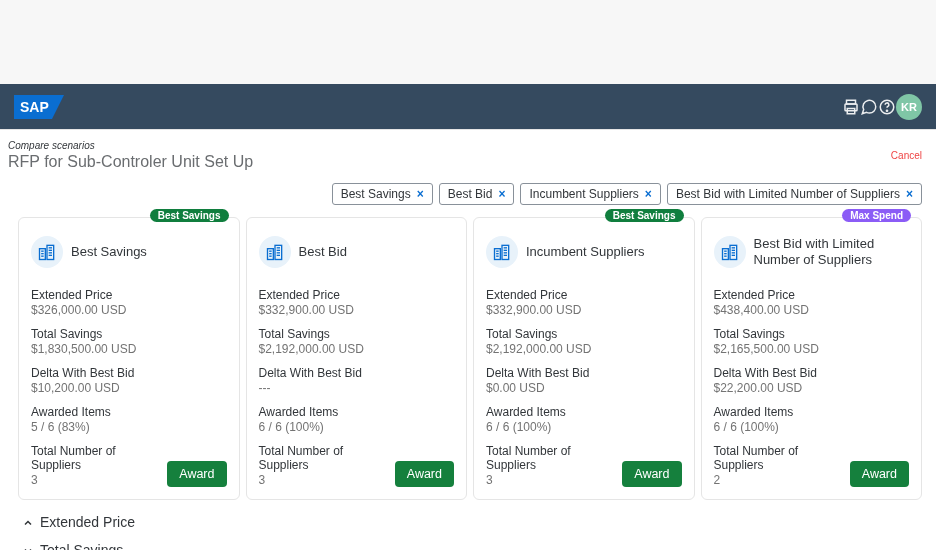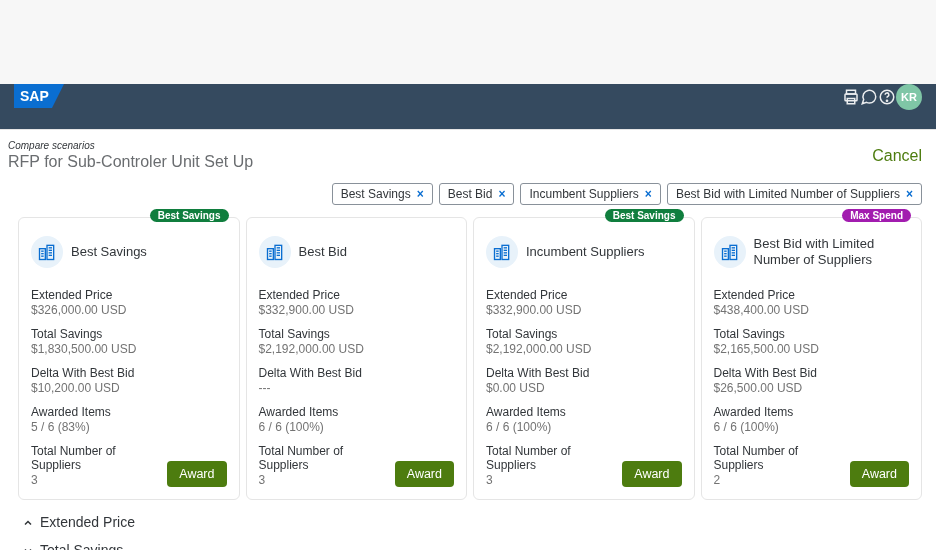--- a/index.html
+++ b/index.html
@@ -8,21 +8,21 @@
     background: #f7f7f7;
     font-size: 13px;
     color: #32363a;
     width: 936px;
   }
   .top-space { height: 84px; background: #f7f7f7; }
   .shell-header {
     background: #354a5f;
     height: 45px;
     display: flex;
-    align-items: flex-start;
+    align-items: center;
     padding: 0 14px;
     justify-content: space-between;
   }
   .logo {
     width: 50px;
     height: 24px;
     position: relative;
   }
   .logo svg { display: block; }
   .header-actions {
@@ -54,21 +54,21 @@
     border-top: 1px solid #e5e5e5;
   }
   .page-sub {
     padding: 10px 14px 8px 8px;
     display: flex;
     justify-content: space-between;
     align-items: center;
   }
   .page-sub-left .title { font-size: 10px; color: #32363a; font-style: italic; }
   .page-sub-left .subtitle { font-size: 16px; color: #6a6d70; margin-top: 2px; }
-  .cancel-link { color: #4d7c0f; font-size: 16px; cursor: pointer; }
+  .cancel-link { color: #ef4444; font-size: 10px; cursor: pointer; }
   .chips-row {
     display: flex;
     justify-content: flex-end;
     gap: 6px;
     padding: 4px 14px 6px 8px;
     flex-wrap: wrap;
   }
   .chip {
     display: inline-flex;
     align-items: center;
@@ -103,21 +103,21 @@
     top: -9px;
     right: 10px;
     font-size: 10px;
     color: #fff;
     padding: 1px 8px;
     border-radius: 8px;
     font-weight: 600;
     z-index: 2;
   }
   .tag-savings { background: #107e3e; }
-  .tag-spend { background: #a21caf; }
+  .tag-spend { background: #8b5cf6; }
   .card-header {
     display: flex;
     align-items: center;
     gap: 8px;
     min-height: 40px;
     margin-bottom: 6px;
   }
   .card-icon {
     width: 32px;
     height: 32px;
@@ -138,21 +138,21 @@
   .metric .label { font-size: 12px; color: #32363a; }
   .metric .value { font-size: 12px; color: #737373; margin-top: 1px; }
   .card-footer {
     display: flex;
     justify-content: space-between;
     align-items: flex-end;
     margin-top: auto;
     padding-top: 10px;
   }
   .award-btn {
-    background: #4d7c0f;
+    background: #15803d;
     color: #fff;
     border: none;
     border-radius: 4px;
     padding: 6px 12px;
     font-size: 12.5px;
     cursor: pointer;
   }
   .sections {
     padding: 8px 18px 12px 22px;
   }
@@ -383,21 +383,21 @@
         <div class="metric">
           <div class="label">Extended Price</div>
           <div class="value">$438,400.00 USD</div>
         </div>
         <div class="metric">
           <div class="label">Total Savings</div>
           <div class="value">$2,165,500.00 USD</div>
         </div>
         <div class="metric">
           <div class="label">Delta With Best Bid</div>
-          <div class="value">$26,500.00 USD</div>
+          <div class="value">$22,200.00 USD</div>
         </div>
         <div class="metric">
           <div class="label">Awarded Items</div>
           <div class="value">6 / 6 (100%)</div>
         </div>
         <div class="card-footer">
           <div class="metric" style="margin-top: 0px;">
             <div class="label">Total Number of Suppliers</div>
             <div class="value">2</div>
           </div>

